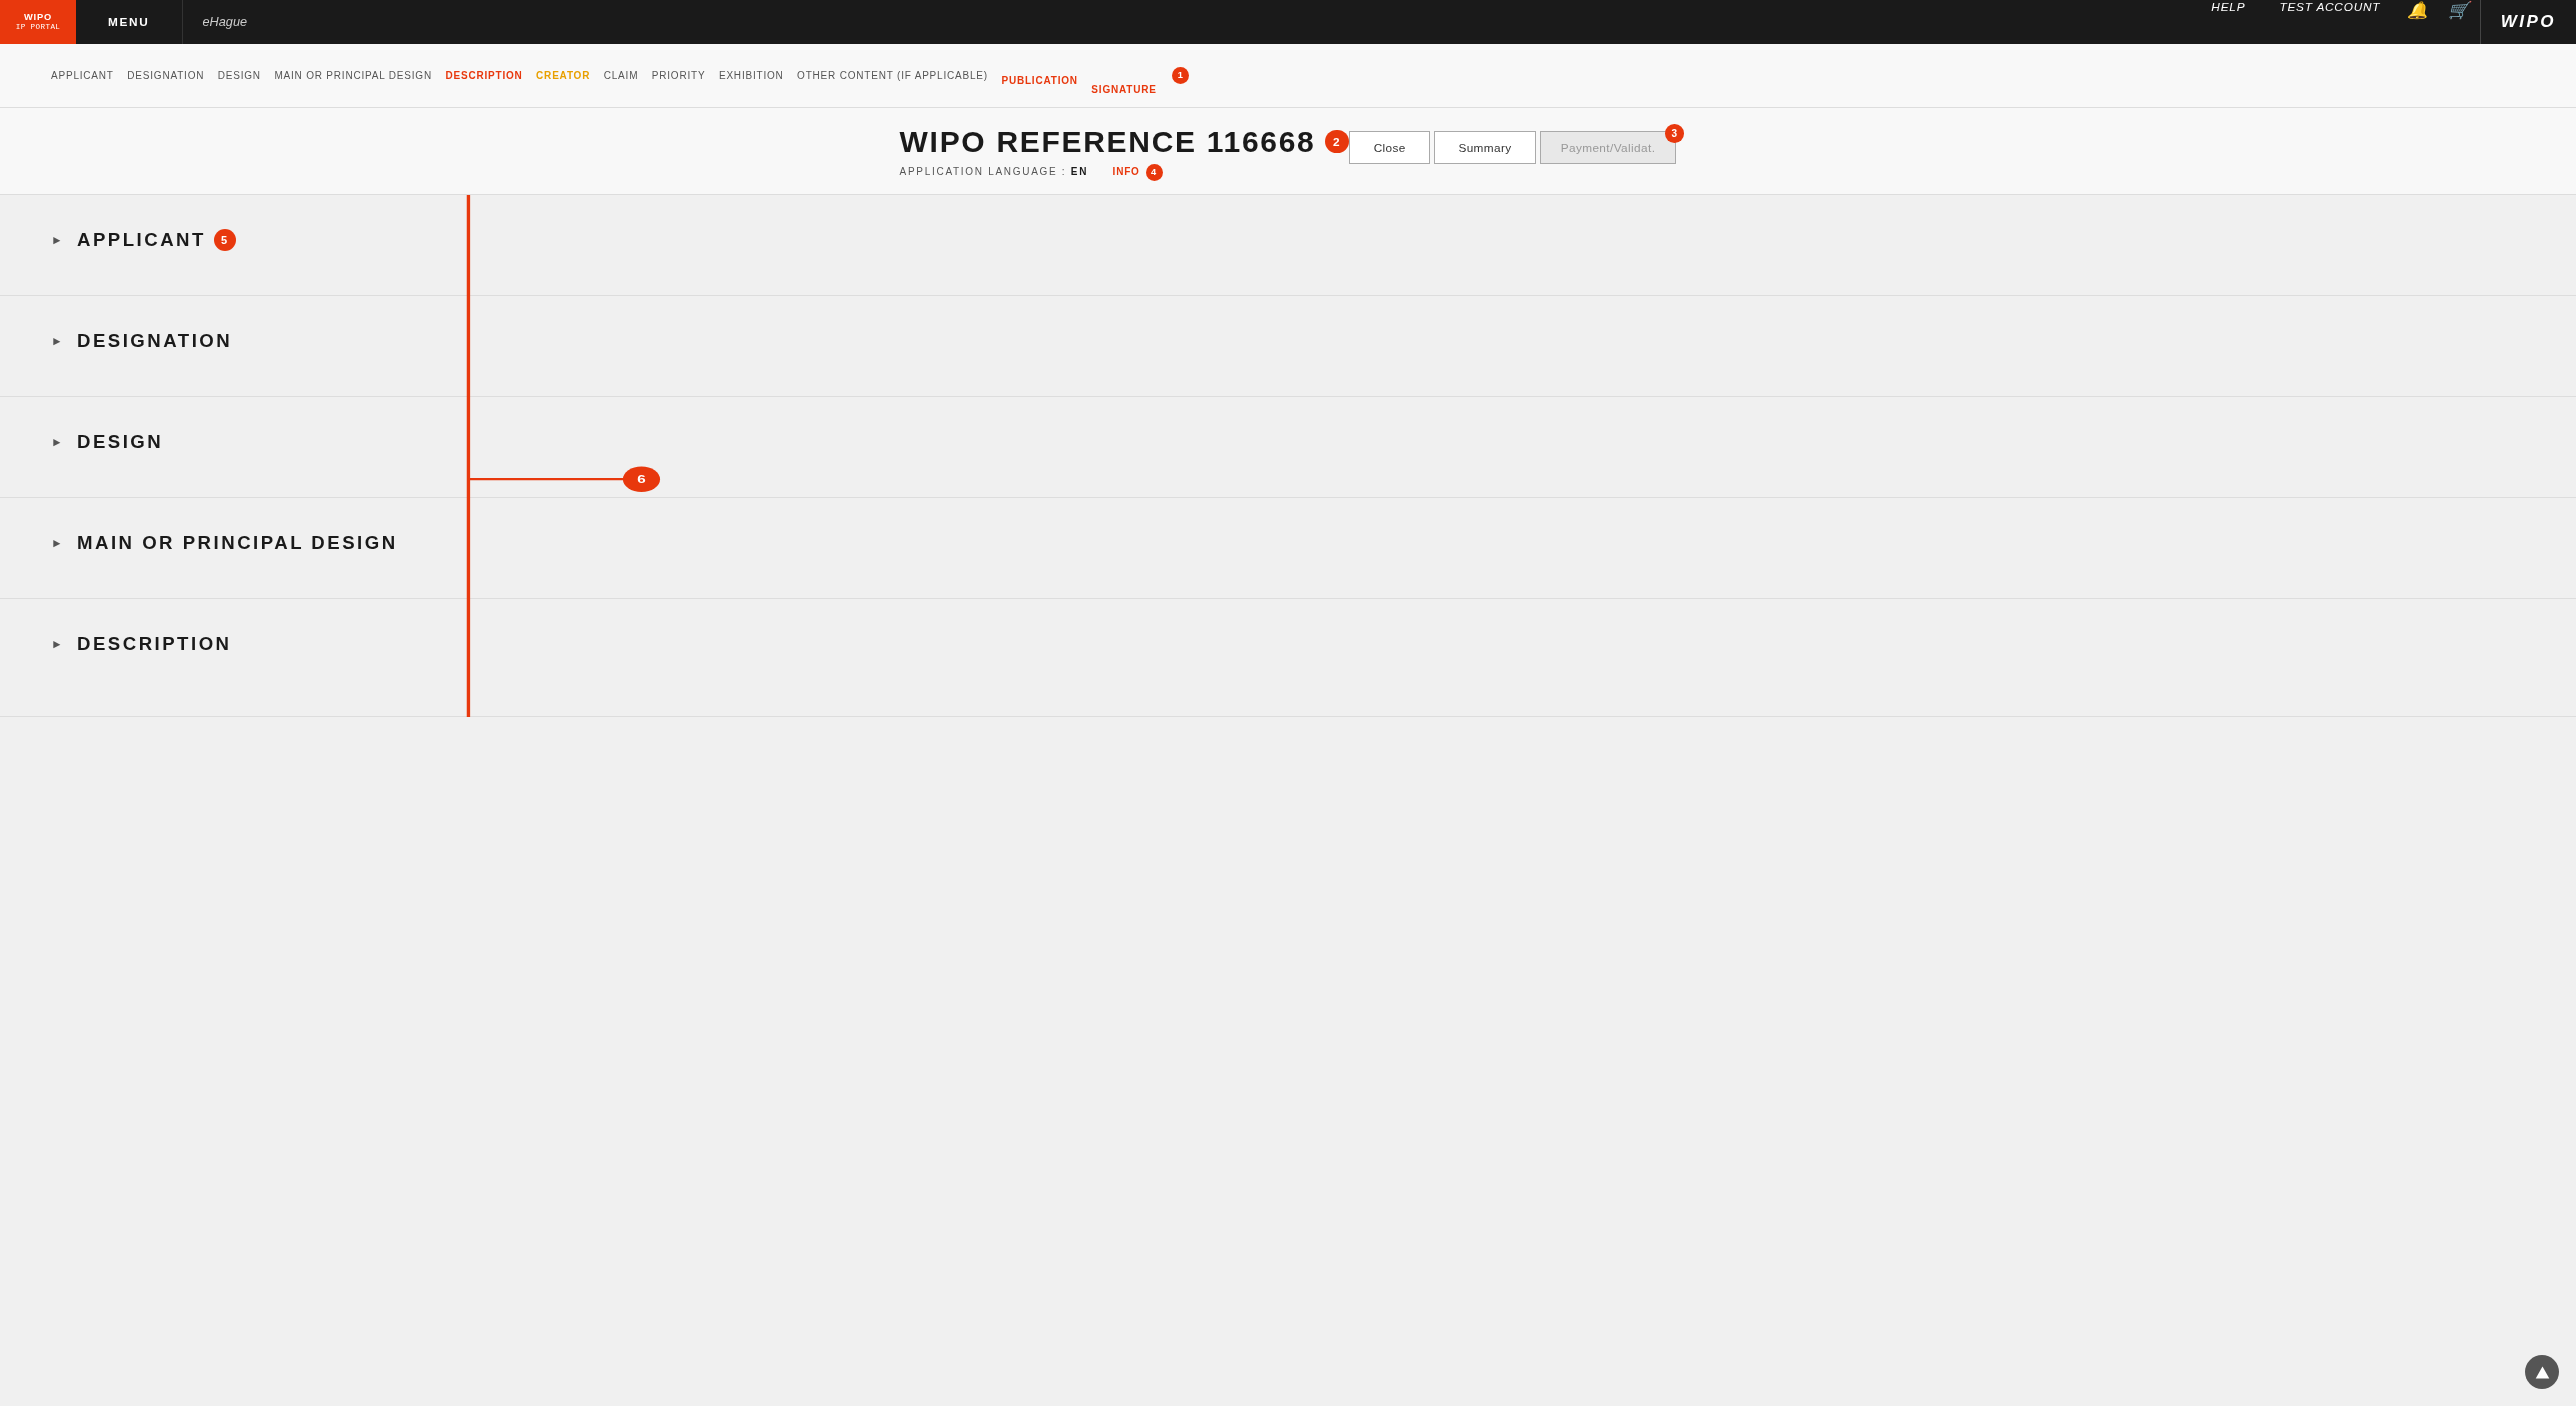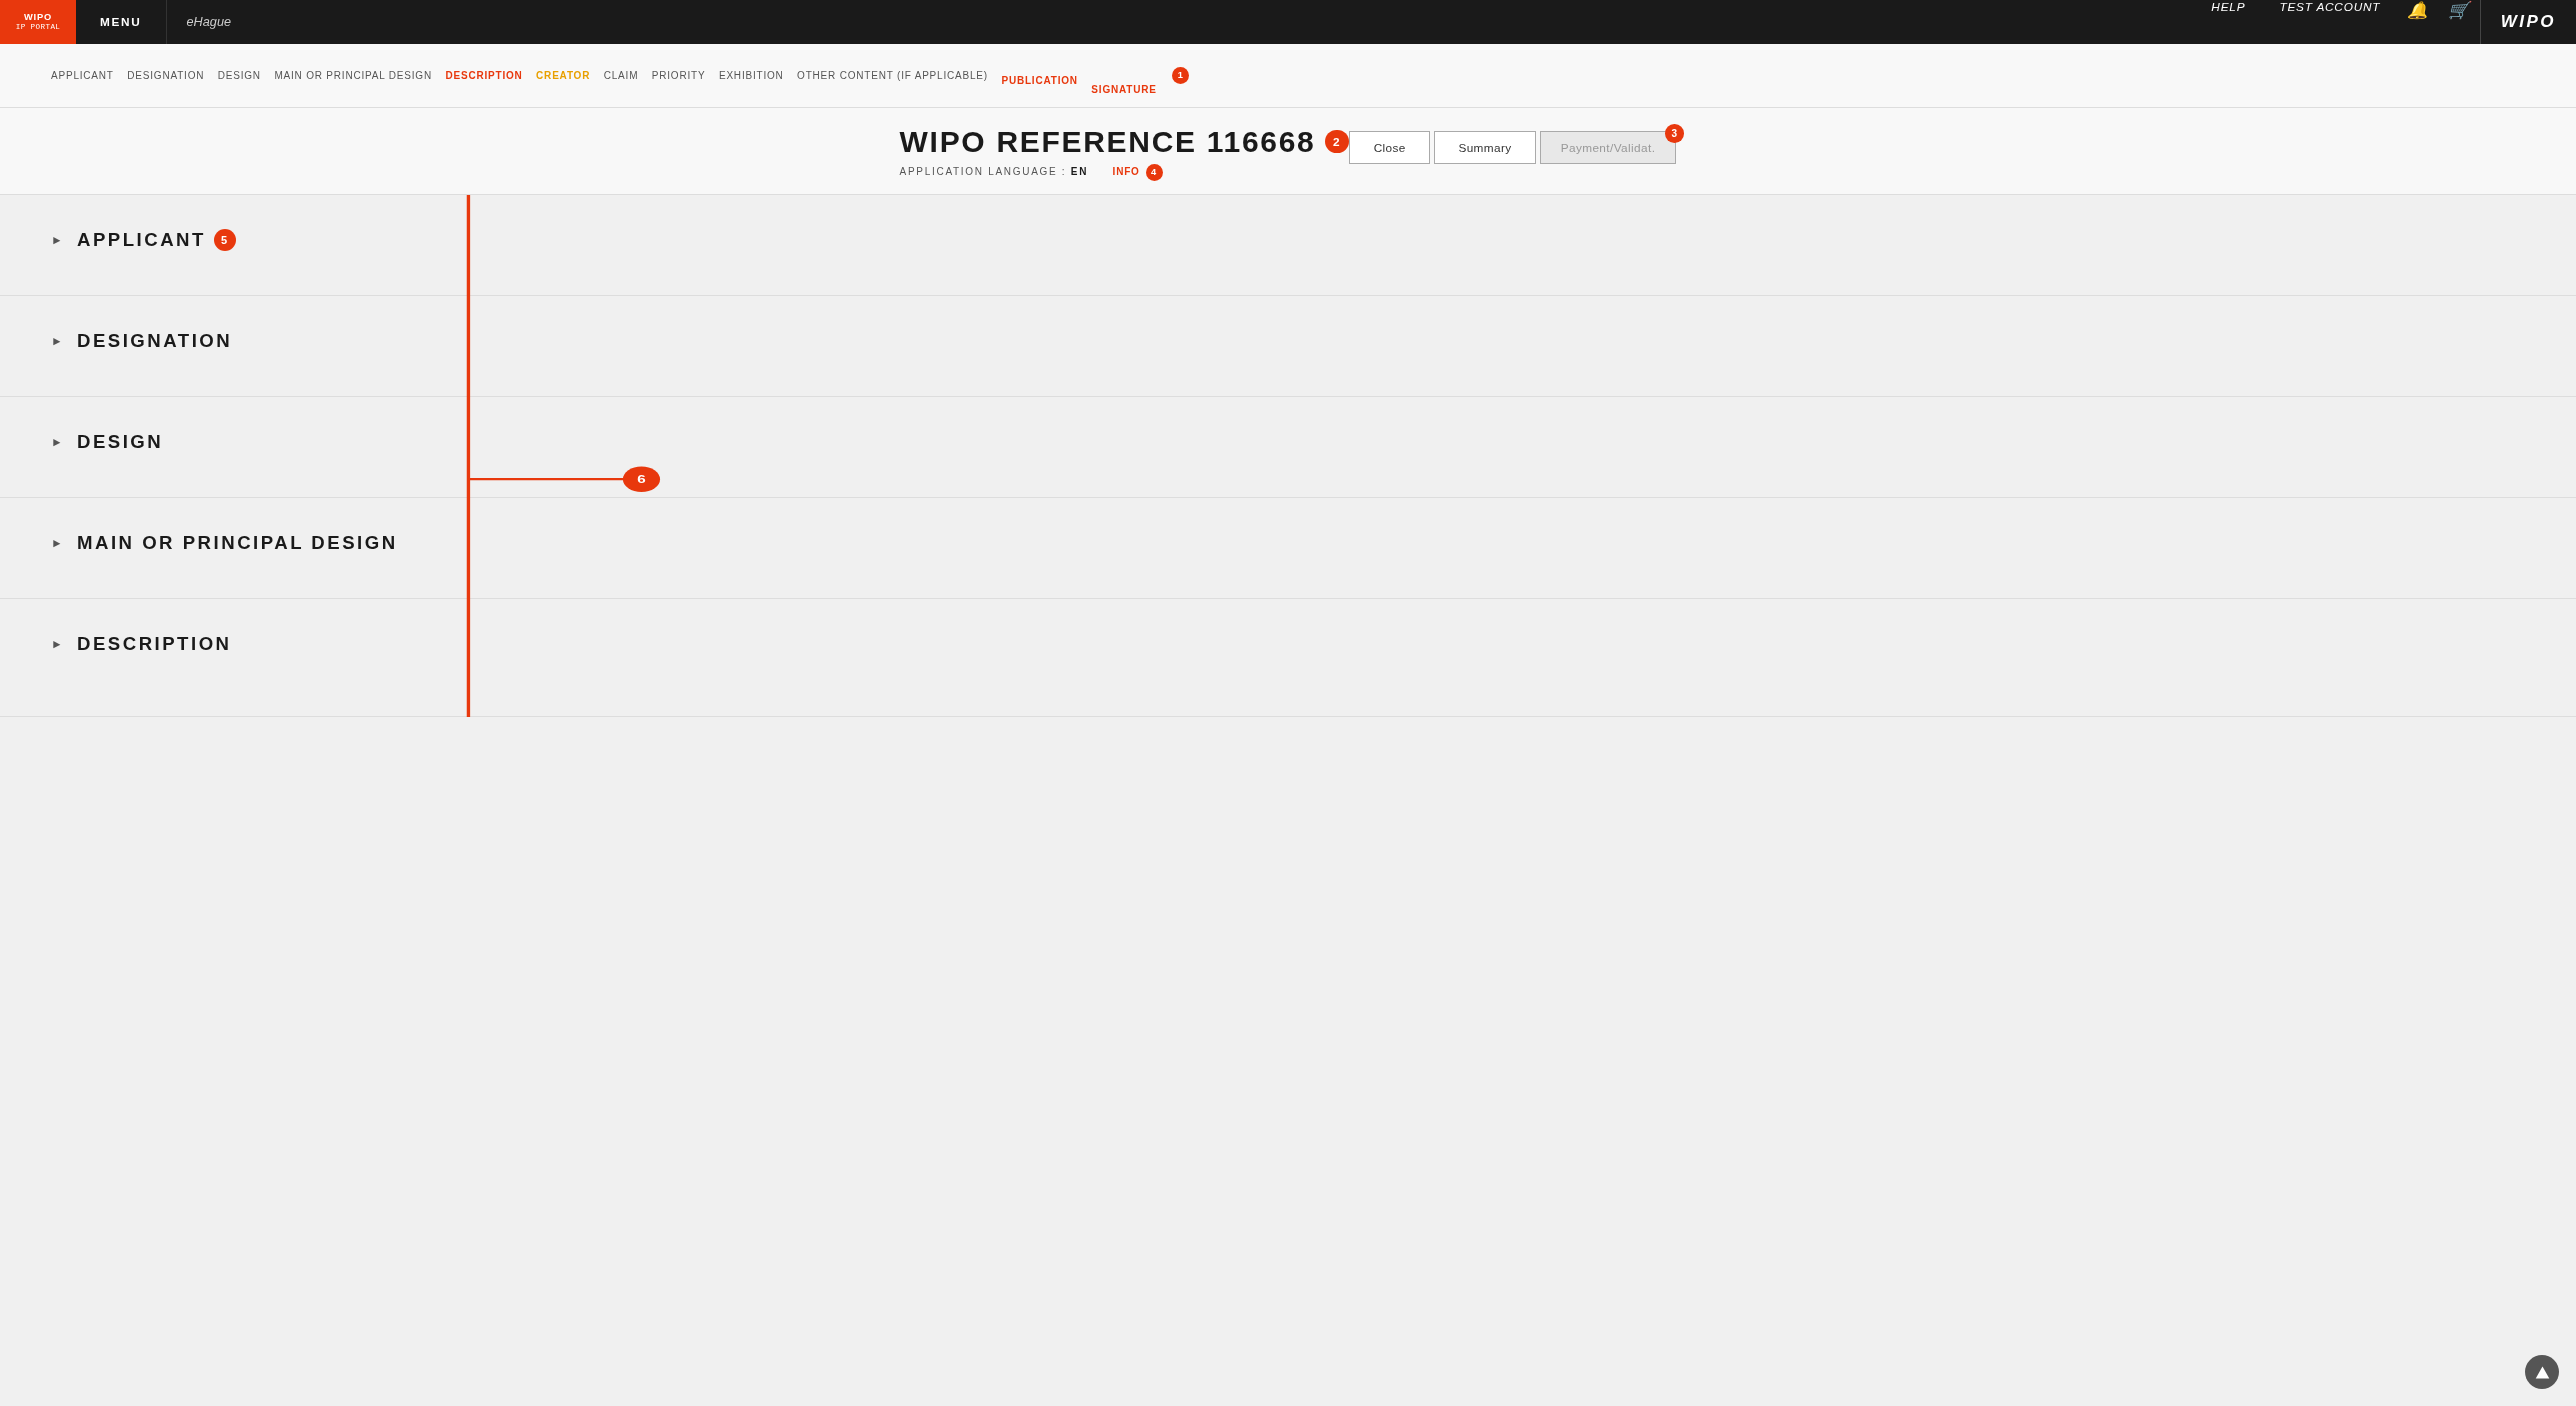--- a/index.html
+++ b/index.html
@@ -56,21 +56,21 @@
       letter-spacing: 0.4px;
       line-height: 1.2;
       font-family: Liberation Mono, monospace;
     }
 
     .menu-btn {
       color: white;
       font-size: 11.8px;
       font-weight: bold;
       letter-spacing: 1.7px;
-      padding: 0 24px;
+      padding: 0 32px;
       cursor: pointer;
       height: 100%;
       display: flex;
       align-items: center;
       border-right: 0.8px solid #333;
     }
 
     .ehague-label {
       color: #ccc;
       font-style: italic;

